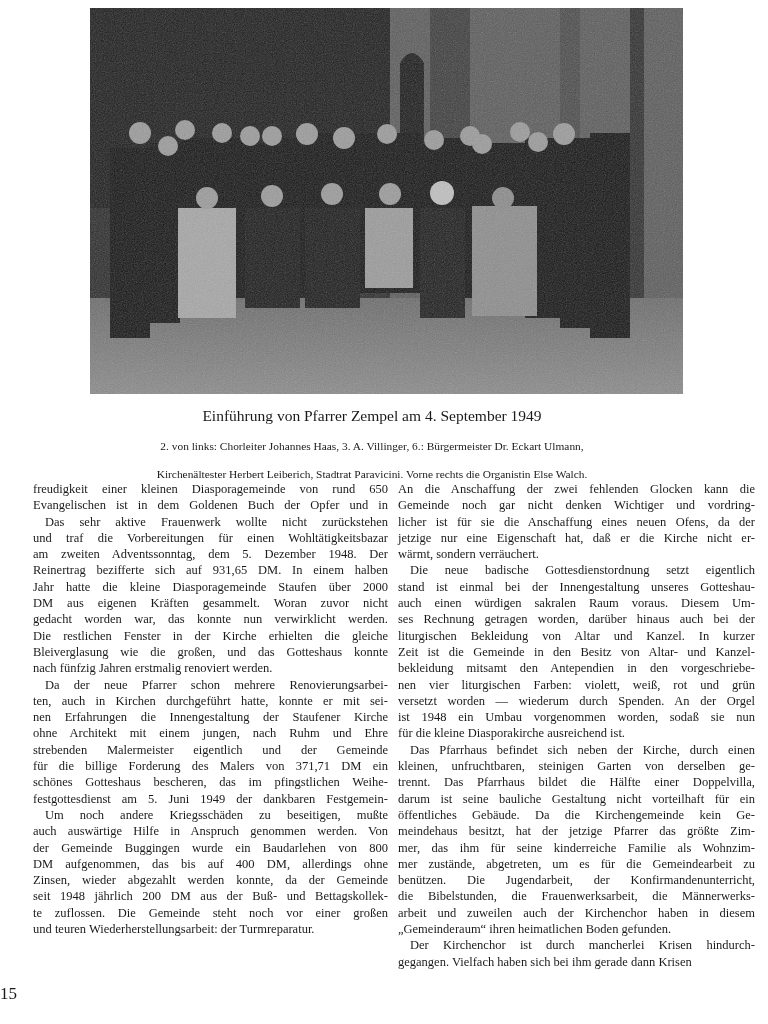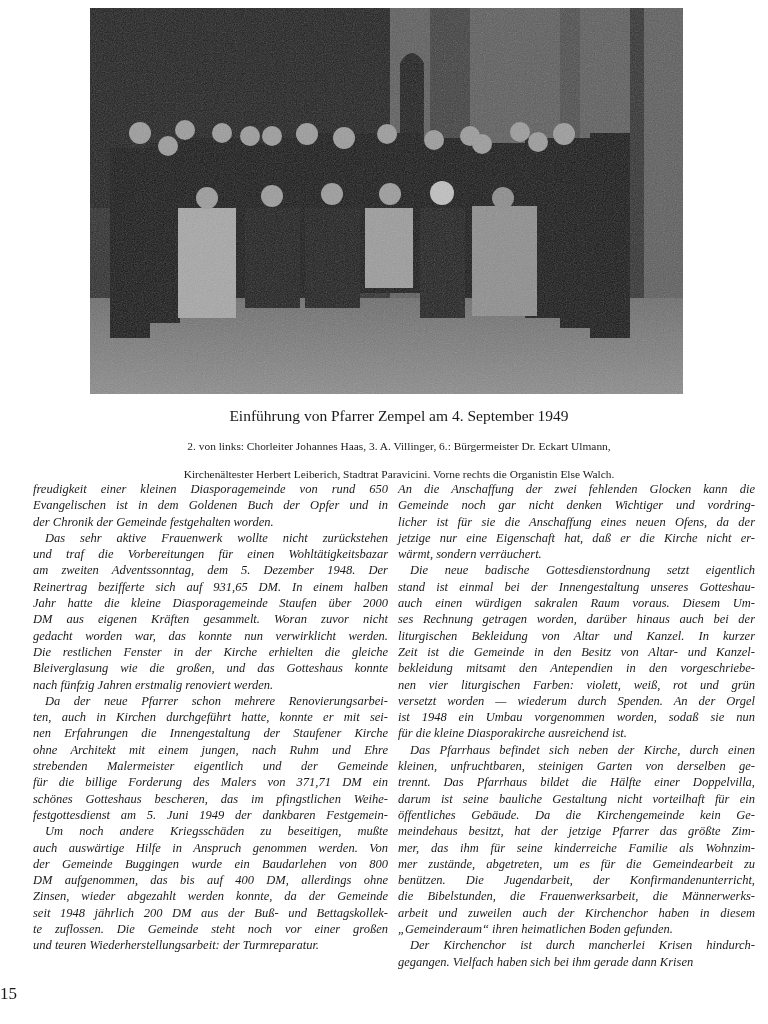--- a/index.html
+++ b/index.html
@@ -1,25 +1,25 @@
 <!DOCTYPE html>
 <html><head>
 <meta charset="utf-8">
 <style>
   html, body { margin: 0; padding: 0; background: #ffffff; }
   body { width: 768px; height: 1024px; position: relative; overflow: hidden;
          font-family: "DejaVu Serif", "Liberation Serif", serif; color: #1a1a1a; }
   .photo { position: absolute; left: 90px; top: 8px; width: 593px; height: 386px;
            overflow: hidden; background: #3a3a3a; }
   .photo svg { display: block; width: 100%; height: 100%; }
-  .caption { position: absolute; left: 55px; top: 406px; width: 688px; text-align: center; }
+  .caption { position: absolute; left: 28px; top: 406px; width: 688px; text-align: center; }
   .caption-title { font-family: "Liberation Serif", serif; font-size: 15.5px; line-height: 20px; margin: 0; }
   .caption-line { font-family: "Liberation Serif", serif; font-size: 11.4px; line-height: 16px; margin: 12px; white-space: nowrap; }
   .col { position: absolute; top: 481px; width: 355px; font-family: "Liberation Serif", serif;
-         font-size: 12.5px; line-height: 16.3px; font-style: italic; }
+         font-size: 12.5px; line-height: 16.3px; }
   .col-left { left: 33px; }
   .col-right { left: 398px; width: 357px; }
   .col p { margin: 0; text-align: justify; text-align-last: justify; }
   .col p.last { text-align-last: left; }
   .col p.indent { text-indent: 12px; }
   .page-number { position: absolute; left: 0; width: 768px; top: 984px; text-align: left;
                  font-family: "Liberation Serif", serif; font-size: 17px; }
 </style>
 </head>
 <body>
@@ -102,21 +102,20 @@
 
 <div class="caption">
   <p class="caption-title">Einführung von Pfarrer Zempel am 4. September 1949</p>
   <p class="caption-line">2. von links: Chorleiter Johannes Haas, 3. A. Villinger, 6.: Bürgermeister Dr. Eckart Ulmann,</p>
   <p class="caption-line">Kirchenältester Herbert Leiberich, Stadtrat Paravicini. Vorne rechts die Organistin Else Walch.</p>
 </div>
 
 <div class="col col-left">
     <p>freudigkeit einer kleinen Diasporagemeinde von rund 650</p>
     <p>Evangelischen ist in dem Goldenen Buch der Opfer und in</p>
-    <p class="last">der Chronik der Gemeinde festgehalten worden.</p>
     <p class="indent">Das sehr aktive Frauenwerk wollte nicht zurückstehen</p>
     <p>und traf die Vorbereitungen für einen Wohltätigkeitsbazar</p>
     <p>am zweiten Adventssonntag, dem 5. Dezember 1948. Der</p>
     <p>Reinertrag bezifferte sich auf 931,65 DM. In einem halben</p>
     <p>Jahr hatte die kleine Diasporagemeinde Staufen über 2000</p>
     <p>DM aus eigenen Kräften gesammelt. Woran zuvor nicht</p>
     <p>gedacht worden war, das konnte nun verwirklicht werden.</p>
     <p>Die restlichen Fenster in der Kirche erhielten die gleiche</p>
     <p>Bleiverglasung wie die großen, und das Gotteshaus konnte</p>
     <p class="last">nach fünfzig Jahren erstmalig renoviert werden.</p>

